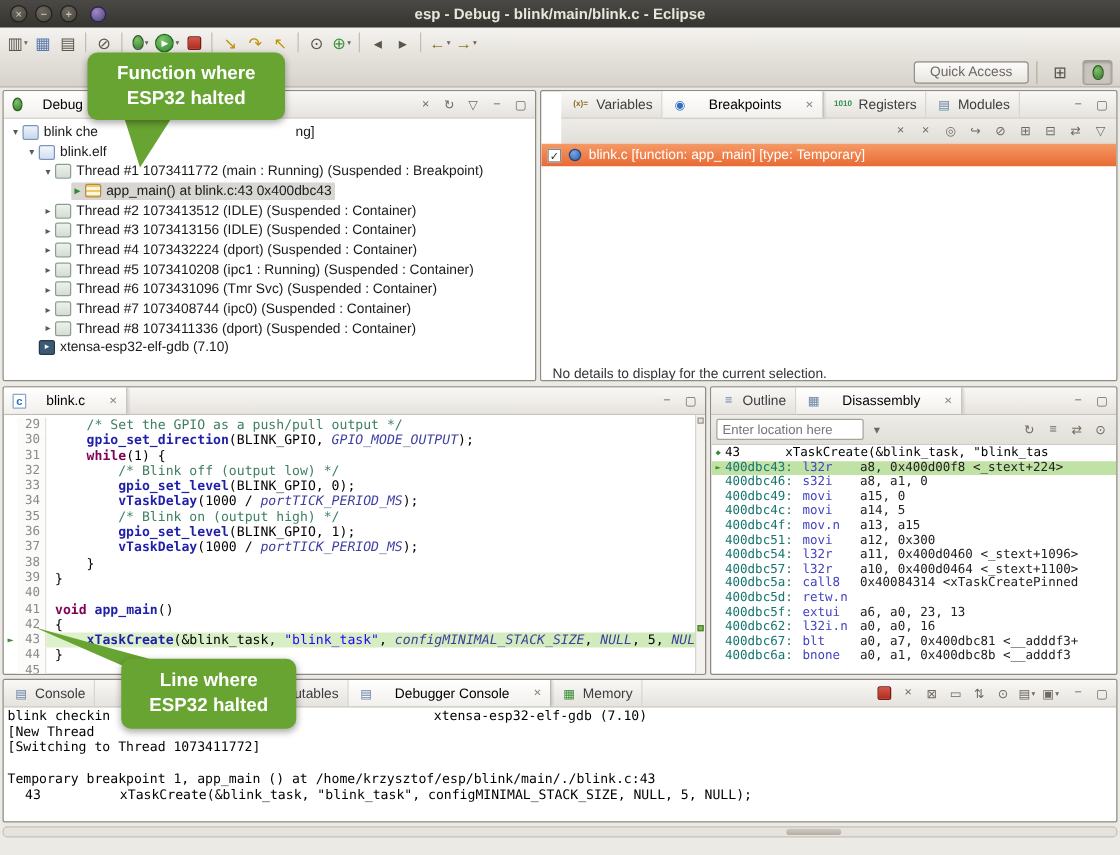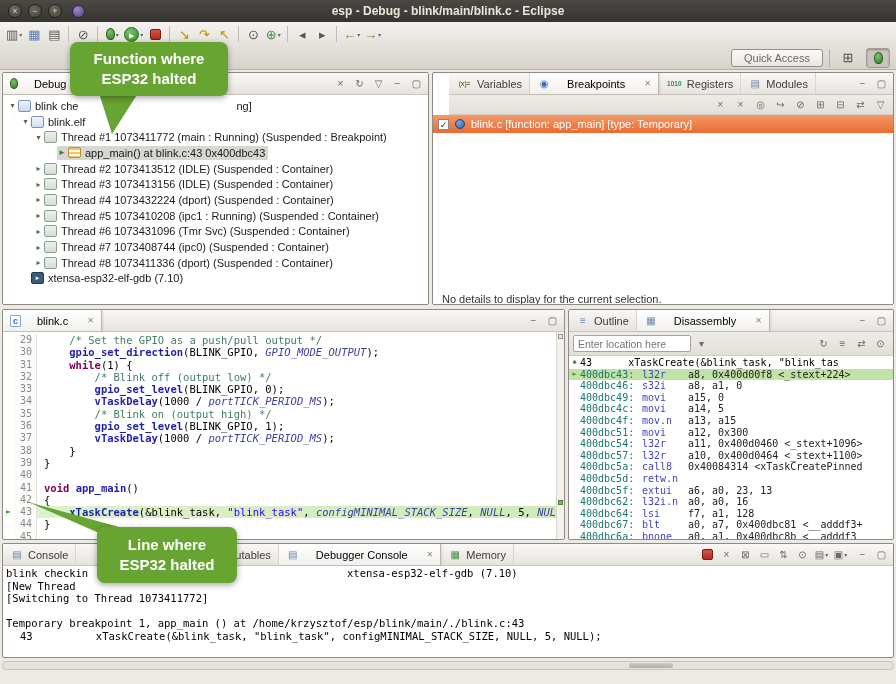--- a/index.html
+++ b/index.html
@@ -400,21 +400,20 @@
       <div class="dl"><span class="mk"></span><span class="addr">400dbc49:</span><span class="mn">movi</span><span class="ops">a15, 0</span></div>
       <div class="dl"><span class="mk"></span><span class="addr">400dbc4c:</span><span class="mn">movi</span><span class="ops">a14, 5</span></div>
       <div class="dl"><span class="mk"></span><span class="addr">400dbc4f:</span><span class="mn">mov.n</span><span class="ops">a13, a15</span></div>
       <div class="dl"><span class="mk"></span><span class="addr">400dbc51:</span><span class="mn">movi</span><span class="ops">a12, 0x300</span></div>
       <div class="dl"><span class="mk"></span><span class="addr">400dbc54:</span><span class="mn">l32r</span><span class="ops">a11, 0x400d0460 &lt;_stext+1096&gt;</span></div>
       <div class="dl"><span class="mk"></span><span class="addr">400dbc57:</span><span class="mn">l32r</span><span class="ops">a10, 0x400d0464 &lt;_stext+1100&gt;</span></div>
       <div class="dl"><span class="mk"></span><span class="addr">400dbc5a:</span><span class="mn">call8</span><span class="ops">0x40084314 &lt;xTaskCreatePinned</span></div>
       <div class="dl"><span class="mk"></span><span class="addr">400dbc5d:</span><span class="mn">retw.n</span><span class="ops"></span></div>
       <div class="dl"><span class="mk"></span><span class="addr">400dbc5f:</span><span class="mn">extui</span><span class="ops">a6, a0, 23, 13</span></div>
       <div class="dl"><span class="mk"></span><span class="addr">400dbc62:</span><span class="mn">l32i.n</span><span class="ops">a0, a0, 16</span></div>
-      <div class="dl"><span class="mk"></span><span class="addr">400dbc64:</span><span class="mn">lsi</span><span class="ops">f7, a1, 128</span></div>
       <div class="dl"><span class="mk"></span><span class="addr">400dbc67:</span><span class="mn">blt</span><span class="ops">a0, a7, 0x400dbc81 &lt;__adddf3+</span></div>
       <div class="dl"><span class="mk"></span><span class="addr">400dbc6a:</span><span class="mn">bnone</span><span class="ops">a0, a1, 0x400dbc8b &lt;__adddf3</span></div>
     </div>
 </div>
 
 <div class="panel" id="p-console">
   <div class="tabbar">
     <span style="display:flex">
         <span class="tab">
           <span class="tico " style="color: rgb(111, 135, 170);">▤</span>

